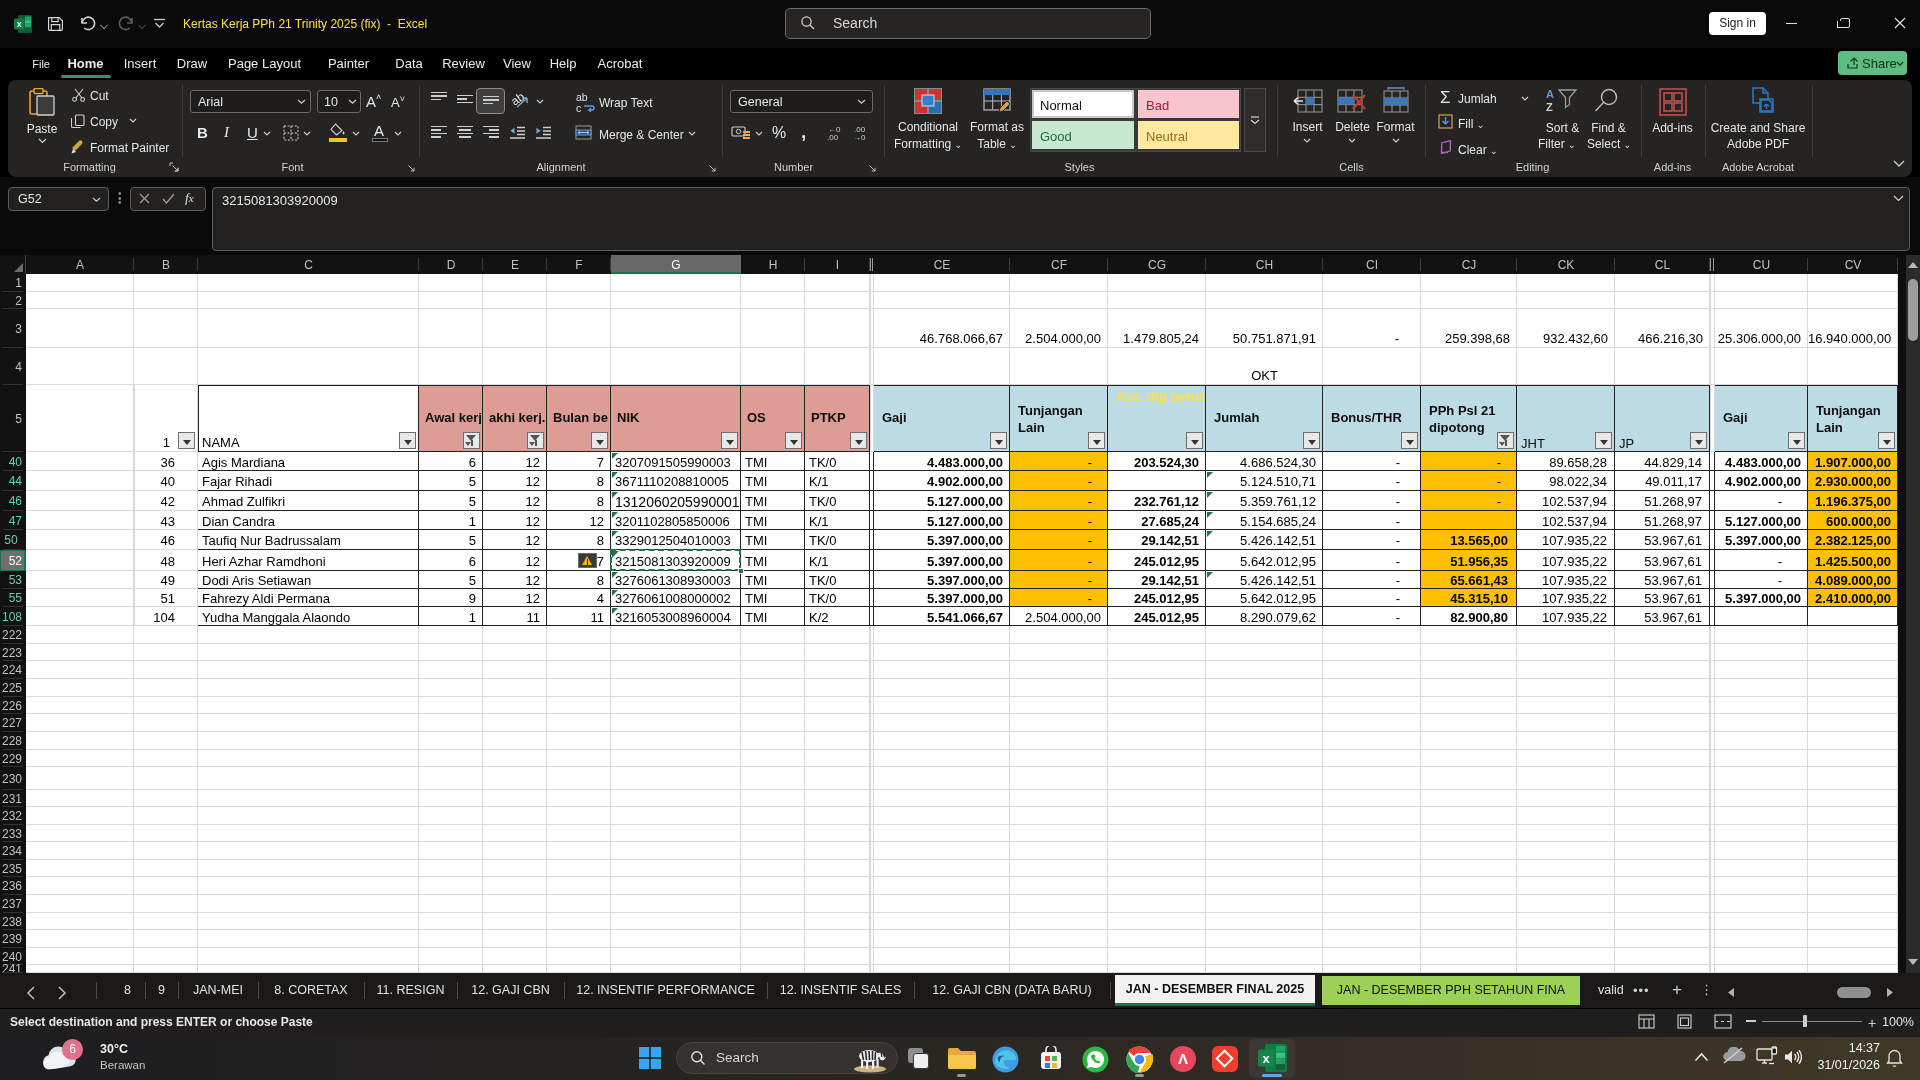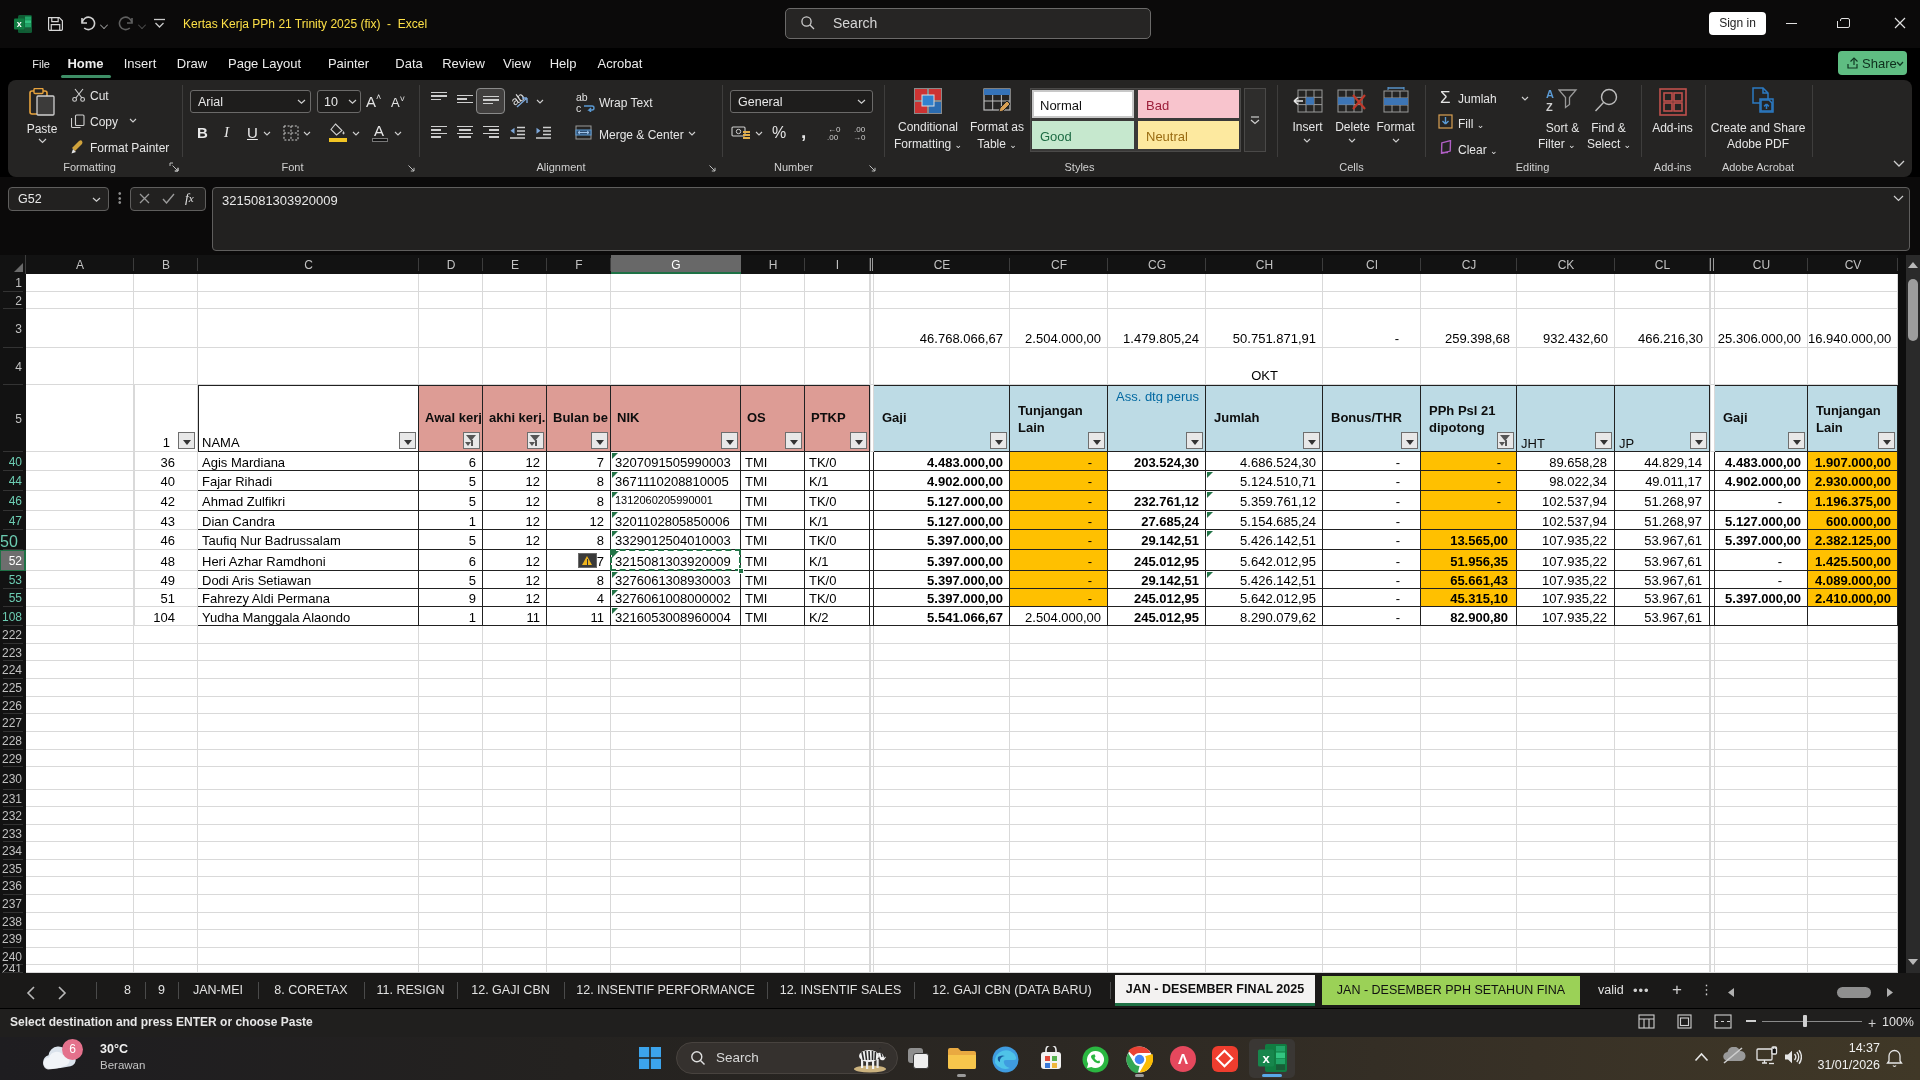--- a/index.html
+++ b/index.html
@@ -516,21 +516,21 @@
 <div class="ab" style="left:0;top:412px;width:22px;text-align:right;font-size:12px;color:#c2c2c2;">5</div>
 <div class="ab" style="left:3px;top:451px;width:20px;height:1px;background:#333;"></div>
 <div class="ab" style="left:0;top:455px;width:22px;text-align:right;font-size:12px;color:#6cccb2;">40</div>
 <div class="ab" style="left:3px;top:470px;width:20px;height:1px;background:#333;"></div>
 <div class="ab" style="left:0;top:474px;width:22px;text-align:right;font-size:12px;color:#6cccb2;">44</div>
 <div class="ab" style="left:3px;top:490px;width:20px;height:1px;background:#333;"></div>
 <div class="ab" style="left:0;top:494px;width:22px;text-align:right;font-size:12px;color:#6cccb2;">46</div>
 <div class="ab" style="left:3px;top:510px;width:20px;height:1px;background:#333;"></div>
 <div class="ab" style="left:0;top:514px;width:22px;text-align:right;font-size:12px;color:#6cccb2;">47</div>
 <div class="ab" style="left:3px;top:529px;width:20px;height:1px;background:#333;"></div>
-<div class="ab" style="left:0;top:533px;width:22px;text-align:left;font-size:16px;color:#6cccb2;">50</div>
+<div class="ab" style="left:0;top:533px;width:22px;text-align:center;font-size:12px;color:#6cccb2;">50</div>
 <div class="ab" style="left:3px;top:549px;width:20px;height:1px;background:#333;"></div>
 <div class="ab" style="left:0;top:550px;width:26px;height:21px;background:#6e6e6e;border:1px solid #1e7145;border-right:2px solid #1e7145;"></div>
 <div class="ab" style="left:0;top:554px;width:22px;text-align:right;font-size:12px;color:#fff;">52</div>
 <div class="ab" style="left:0;top:573px;width:22px;text-align:right;font-size:12px;color:#6cccb2;">53</div>
 <div class="ab" style="left:3px;top:588px;width:20px;height:1px;background:#333;"></div>
 <div class="ab" style="left:0;top:591px;width:22px;text-align:right;font-size:12px;color:#6cccb2;">55</div>
 <div class="ab" style="left:3px;top:606px;width:20px;height:1px;background:#333;"></div>
 <div class="ab" style="left:0;top:610px;width:22px;text-align:right;font-size:12px;color:#6cccb2;">108</div>
 <div class="ab" style="left:3px;top:625px;width:20px;height:1px;background:#333;"></div>
 <div class="ab" style="left:0;top:628px;width:22px;text-align:right;font-size:12px;color:#c2c2c2;">222</div>
@@ -631,21 +631,21 @@
 <div class="cell" style="left:882px;top:411px;font-size:13px;color:#0d0d0d;font-weight:bold;white-space:nowrap;overflow:hidden;max-width:127px;">Gaji</div>
 <div class="fbtn" style="left:990px;top:432px;">
     <span class="ar"></span>
   </div>
 <div class="cell " style="left:1010px;top:385px;width:98px;height:67px;background:#bddbe5;border-right:1px solid #212121;border-bottom:1px solid #212121;border-top:1px solid #212121;"></div>
 <div class="cell" style="left:1018px;top:402px;font-size:13px;color:#0d0d0d;font-weight:bold;line-height:17px;">Tunjangan<br>Lain</div>
 <div class="fbtn" style="left:1088px;top:432px;">
     <span class="ar"></span>
   </div>
 <div class="cell " style="left:1108px;top:385px;width:98px;height:67px;background:#bddbe5;border-right:1px solid #212121;border-bottom:1px solid #212121;border-top:1px solid #212121;"></div>
-<div class="cell" style="left:1116px;top:390px;font-size:13px;color:#0369a1;font-weight:normal;white-space:nowrap;overflow:hidden;max-width:89px;">Ass. dtg perus</div>
+<div class="cell" style="left:1116px;top:390px;font-size:13px;color:#fde047;font-weight:bold;white-space:nowrap;overflow:hidden;max-width:89px;">Ass. dtg perus</div>
 <div class="fbtn" style="left:1186px;top:432px;">
     <span class="ar"></span>
   </div>
 <div class="cell " style="left:1206px;top:385px;width:117px;height:67px;background:#bddbe5;border-right:1px solid #212121;border-bottom:1px solid #212121;border-top:1px solid #212121;"></div>
 <div class="cell" style="left:1214px;top:411px;font-size:13px;color:#0d0d0d;font-weight:bold;white-space:nowrap;overflow:hidden;max-width:108px;">Jumlah</div>
 <div class="fbtn" style="left:1303px;top:432px;">
     <span class="ar"></span>
   </div>
 <div class="cell " style="left:1323px;top:385px;width:98px;height:67px;background:#bddbe5;border-right:1px solid #212121;border-bottom:1px solid #212121;border-top:1px solid #212121;"></div>
 <div class="cell" style="left:1331px;top:411px;font-size:13px;color:#0d0d0d;font-weight:bold;white-space:nowrap;overflow:hidden;max-width:89px;">Bonus/THR</div>
@@ -766,21 +766,21 @@
 <div class="cell " style="left:202px;top:495px;width:210px;font-size:13px;">Ahmad Zulfikri</div>
 <div class="cell " style="left:419px;top:491px;width:64px;height:20px;background:#fff;border-right:1px solid #212121;border-bottom:1px solid #212121;"></div>
 <div class="cell num" style="left:422px;top:495px;width:54px;font-size:13px;">5</div>
 <div class="cell " style="left:483px;top:491px;width:64px;height:20px;background:#fff;border-right:1px solid #212121;border-bottom:1px solid #212121;"></div>
 <div class="cell num" style="left:486px;top:495px;width:54px;font-size:13px;">12</div>
 <div class="cell " style="left:547px;top:491px;width:64px;height:20px;background:#fff;border-right:1px solid #212121;border-bottom:1px solid #212121;"></div>
 <div class="cell num" style="left:550px;top:495px;width:54px;font-size:13px;">8</div>
 <div class="cell " style="left:611px;top:491px;width:130px;height:20px;background:#fff;border-right:1px solid #212121;border-bottom:1px solid #212121;">
     <span class="gtri"></span>
   </div>
-<div class="cell " style="left:615px;top:495px;width:119px;font-size:11px;">1312060205990001</div>
+<div class="cell " style="left:615px;top:495px;width:119px;font-size:14px;">1312060205990001</div>
 <div class="cell " style="left:741px;top:491px;width:64px;height:20px;background:#fff;border-right:1px solid #212121;border-bottom:1px solid #212121;"></div>
 <div class="cell " style="left:745px;top:495px;width:53px;font-size:13px;">TMI</div>
 <div class="cell " style="left:805px;top:491px;width:65px;height:20px;background:#fff;border-right:1px solid #212121;border-bottom:1px solid #212121;"></div>
 <div class="cell " style="left:809px;top:495px;width:54px;font-size:13px;">TK/0</div>
 <div class="ab" style="left:870px;top:491px;width:4px;height:20px;background:#fff;border-right:1px solid #212121;border-bottom:1px solid #212121;"></div>
 <div class="cell " style="left:874px;top:491px;width:136px;height:20px;background:#fff;border-right:1px solid #212121;border-bottom:1px solid #212121;"></div>
 <div class="cell num" style="left:877px;top:495px;width:126px;font-weight:bold;font-size:13px;">5.127.000,00</div>
 <div class="cell " style="left:1010px;top:491px;width:98px;height:20px;background:#ffc000;border-right:1px solid #212121;border-bottom:1px solid #212121;"></div>
 <div class="cell num" style="left:1013px;top:495px;width:79px;font-size:13px;">-</div>
 <div class="cell " style="left:1108px;top:491px;width:98px;height:20px;background:#fff;border-right:1px solid #212121;border-bottom:1px solid #212121;"></div>

